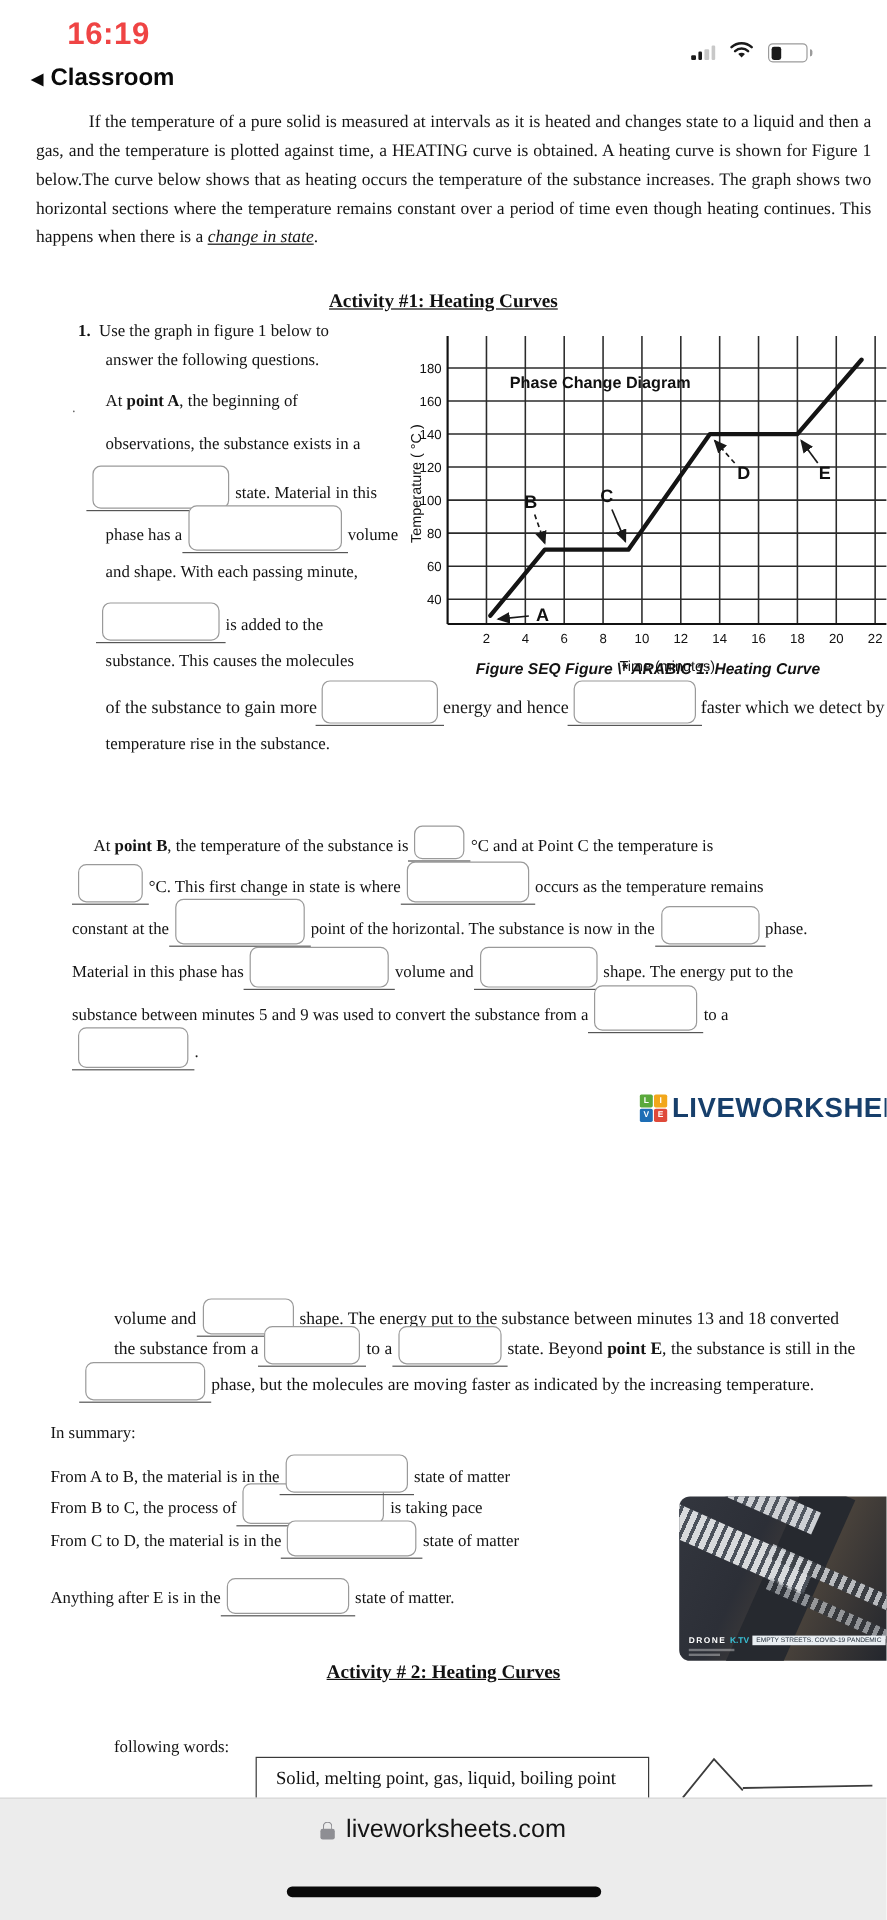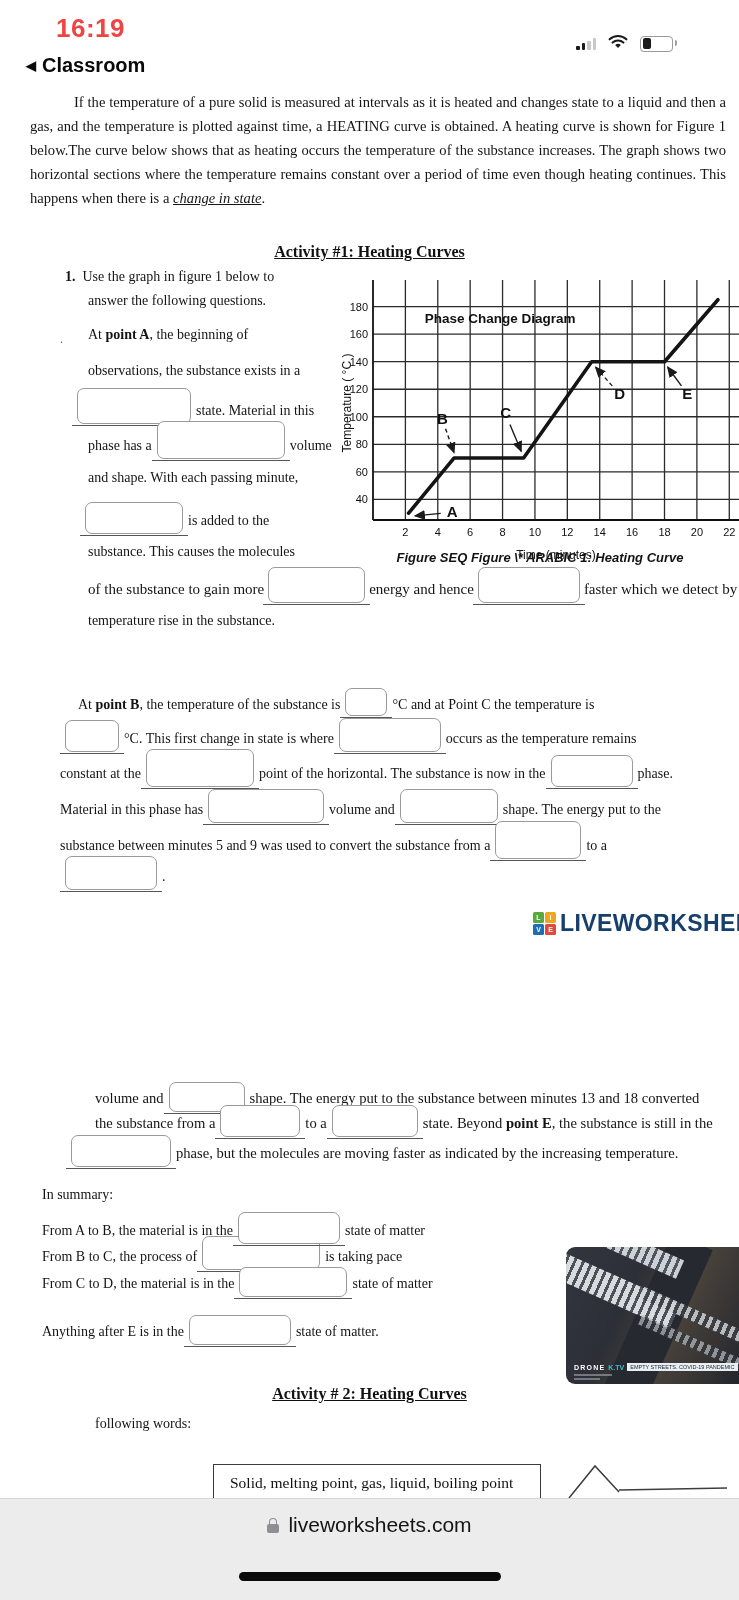--- a/index.html
+++ b/index.html
@@ -229,21 +229,21 @@
     <div class="wm">
         <span class="br">DRONE</span>
         <span class="br2">K.TV</span>
         <span class="cap">EMPTY STREETS. COVID-19 PANDEMIC</span>
       </div>
     <div class="wmline" style="bottom:8px;width:38px"></div>
     <div class="wmline" style="bottom:4px;width:26px"></div>
   </div>
 
   <div class="ctitle-line" style="top:1385px"><span>Activity # 2: Heating Curves</span></div>
-  <div class="line" style="left:95px;top:1416px"><span>following words:</span></div>
+  <div class="line" style="left:95px;top:1449px"><span>following words:</span></div>
   <div class="wordbank"><span>Solid, melting point, gas, liquid, boiling point</span></div>
   <svg class="peak" width="184" height="42">
     <polyline points="14,40 40,8 64,34" fill="none" stroke="#3d3d3d" stroke-width="1.5"></polyline>
     <line x1="64" y1="32" x2="172" y2="30" stroke="#3d3d3d" stroke-width="1.5"></line>
   </svg>
 
   <div class="footer">
     <div class="urlrow">
       <span class="lock">
           <span class="lshackle"></span>

